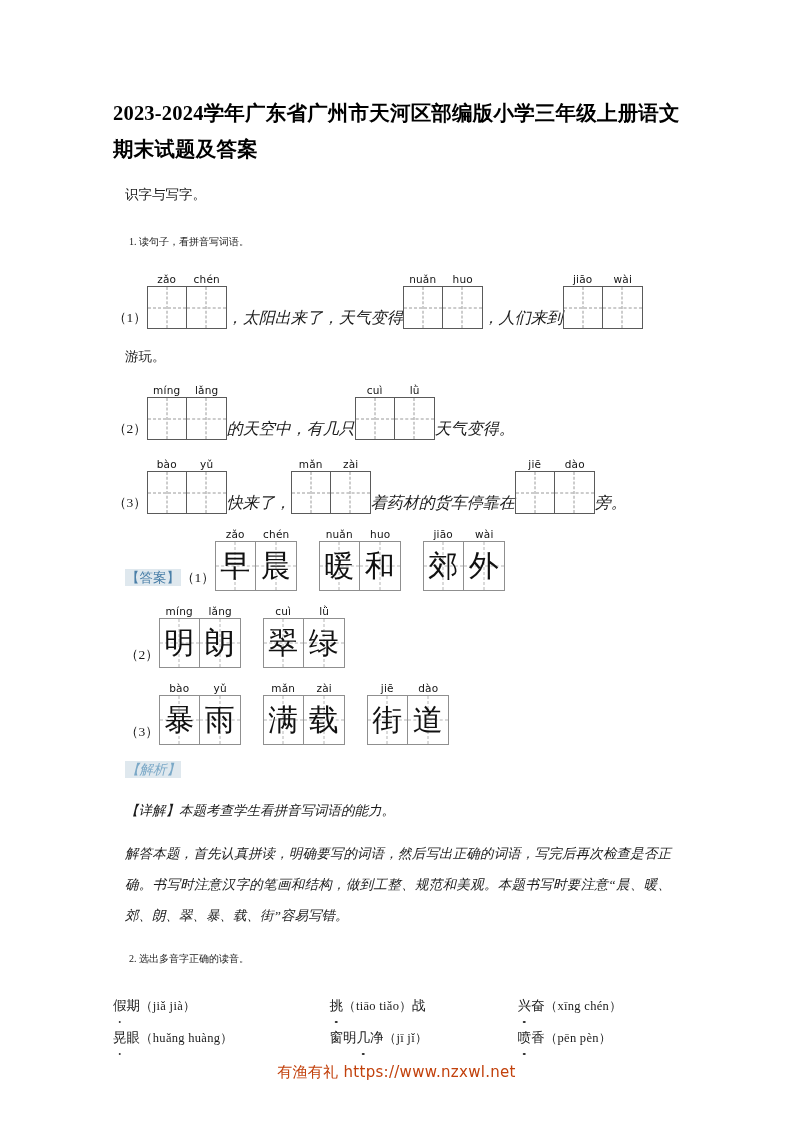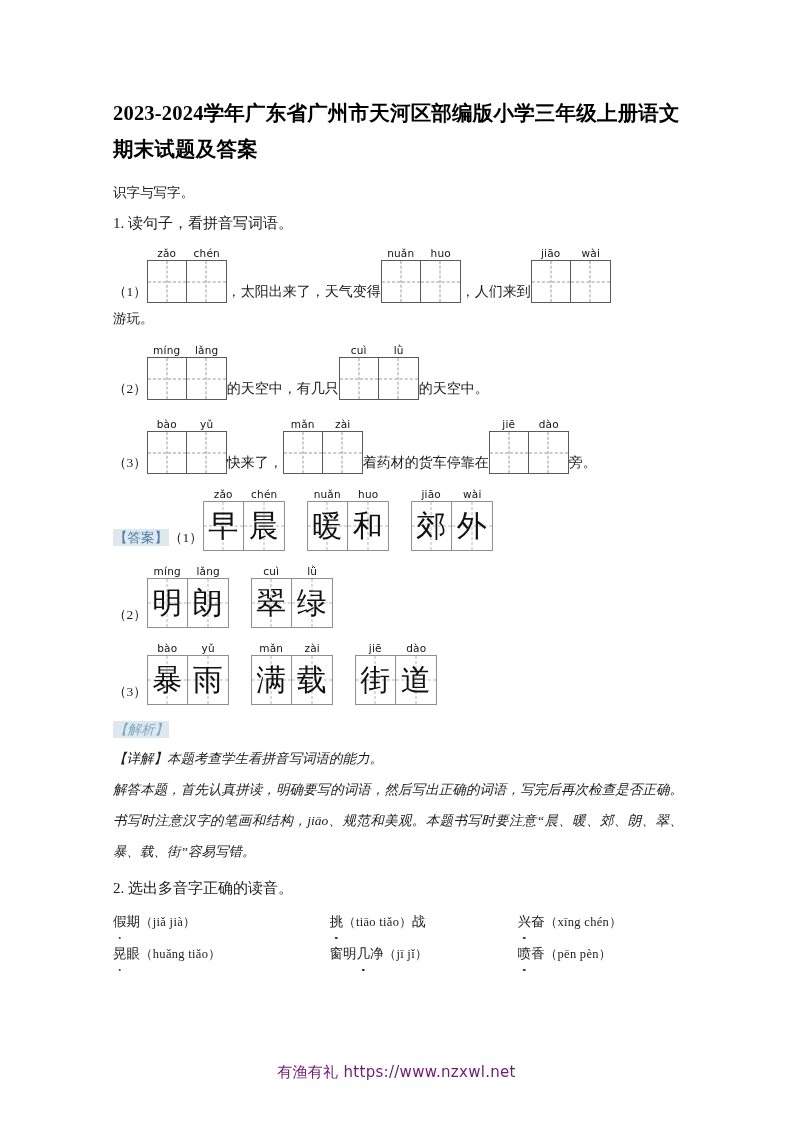--- a/index.html
+++ b/index.html
@@ -36,27 +36,27 @@
     color: #000;
     margin: 0 0 10px 0;
     text-align: left;
   }
 
   
   .para {
     font-size: 13.5px;
     line-height: 31px;
     color: #1a1a1a;
-    margin: 0;
+    margin: 12px;
   }
 
   .q-head {
-    font-size: 15px;
+    font-size: 10px;
     line-height: 31px;
-    margin: 0;
+    margin: 16px;
   }
   .q-num {
     font-family: "Liberation Serif", "DejaVu Serif", serif;
   }
 
   
   .grid-line {
     display: flex;
     align-items: flex-end;
     flex-wrap: nowrap;
@@ -64,23 +64,24 @@
     margin: 0;
     font-size: 13.5px;
     line-height: 18px;
   }
   .line-label {
     font-size: 13.5px;
     padding-bottom: 2px;
     flex: 0 0 auto;
   }
   .inline-text {
-    font-size: 14px;
+    font-size: 16px;
     padding-bottom: 2px;
     flex: 0 0 auto;
+    font-style: italic;
   }
 
   
   .word {
     display: flex;
     flex-direction: column;
     align-items: center;
     flex: 0 0 auto;
   }
   .pinyin-row {
@@ -160,20 +161,21 @@
   .ans-line {
     display: flex;
     align-items: flex-end;
     white-space: nowrap;
     margin: 0;
   }
   .ans-label {
     font-size: 13.5px;
     padding-bottom: 4px;
     flex: 0 0 auto;
+    margin-left: 12px;
   }
   .ans-words {
     display: flex;
     align-items: flex-end;
     gap: 22px;
   }
 
   
   .poly-table {
     width: 100%;
@@ -209,21 +211,21 @@
 
   
   .footer {
     position: absolute;
     left: 0;
     top: 1063px;
     width: 793px;
     text-align: center;
     font-family: "DejaVu Sans", "Liberation Sans", sans-serif;
     font-size: 15px;
-    color: #701a75;
+    color: #c2410c;
     letter-spacing: 0.3px;
   }
 </style>
 </head>
 <body>
 
 <div class="page">
   <div class="content">
 
     <h1 class="doc-title">2023-2024学年广东省广州市天河区部编版小学三年级上册语文期末试题及答案</h1>
@@ -290,21 +292,21 @@
         <div class="word">
           <div class="pinyin-row">
             <span class="pinyin" style="width:40px;">cuì</span>
             <span class="pinyin" style="width:40px;">lǜ</span>
           </div>
           <div class="cells">
             <div class="cell q-cell"></div>
             <div class="cell q-cell"></div>
           </div>
         </div>
-        <span class="inline-text">的天空中。</span>
+        <span class="inline-text">天气变得。</span>
       </div>
 
       <div class="grid-line" style="margin-top:18px;">
         <span class="line-label">（3）</span>
         <div class="word">
           <div class="pinyin-row">
             <span class="pinyin" style="width:40px;">bào</span>
             <span class="pinyin" style="width:40px;">yǔ</span>
           </div>
           <div class="cells">
@@ -471,21 +473,21 @@
       </div>
     </div>
 
     <div style="margin-top:12px;font-style:italic;">
       <p class="para" style="line-height:26px;">
         <span class="tag-analysis">【解析】</span>
       </p>
       <p class="para">
         <span>【详解】</span><span>本题考查学生看拼音写词语的能力。</span>
       </p>
-      <p class="para" style="text-align:justify;">解答本题，首先认真拼读，明确要写的词语，然后写出正确的词语，写完后再次检查是否正确。书写时注意汉字的笔画和结构，jiāo、规范和美观。本题书写时要注意“晨、暖、郊、朗、翠、暴、载、街”容易写错。</p>
+      <p class="para" style="text-align:justify;">解答本题，首先认真拼读，明确要写的词语，然后写出正确的词语，写完后再次检查是否正确。书写时注意汉字的笔画和结构，做到工整、规范和美观。本题书写时要注意“晨、暖、郊、朗、翠、暴、载、街”容易写错。</p>
     </div>
 
     <p class="q-head" style="margin-top:6px;">
       <span class="q-num">2.</span>
       <span>选出多音字正确的读音。</span>
     </p>
 
     <table class="poly-table">
       <tbody>
           <tr>
@@ -494,21 +496,21 @@
         </td>
         <td class="col2">
           <span class="dotted">挑</span><span class="py">（tiāo  tiǎo）</span><span>战</span>
         </td>
         <td class="col3">
           <span class="dotted">兴</span><span>奋</span><span class="py">（xīng  chén）</span>
         </td>
       </tr>
       <tr>
         <td class="col1">
-          <span class="dotted">晃</span><span>眼</span><span class="py">（huǎng  tiǎo）</span>
+          <span class="dotted">晃</span><span>眼</span><span class="py">（huǎng  huàng）</span>
         </td>
         <td class="col2">
           <span>窗明</span><span class="dotted">几</span><span>净</span><span class="py">（jī  jǐ）</span>
         </td>
         <td class="col3">
           <span class="dotted">喷</span><span>香</span><span class="py">（pēn  pèn）</span>
         </td>
       </tr>
     </tbody>
       </table>

